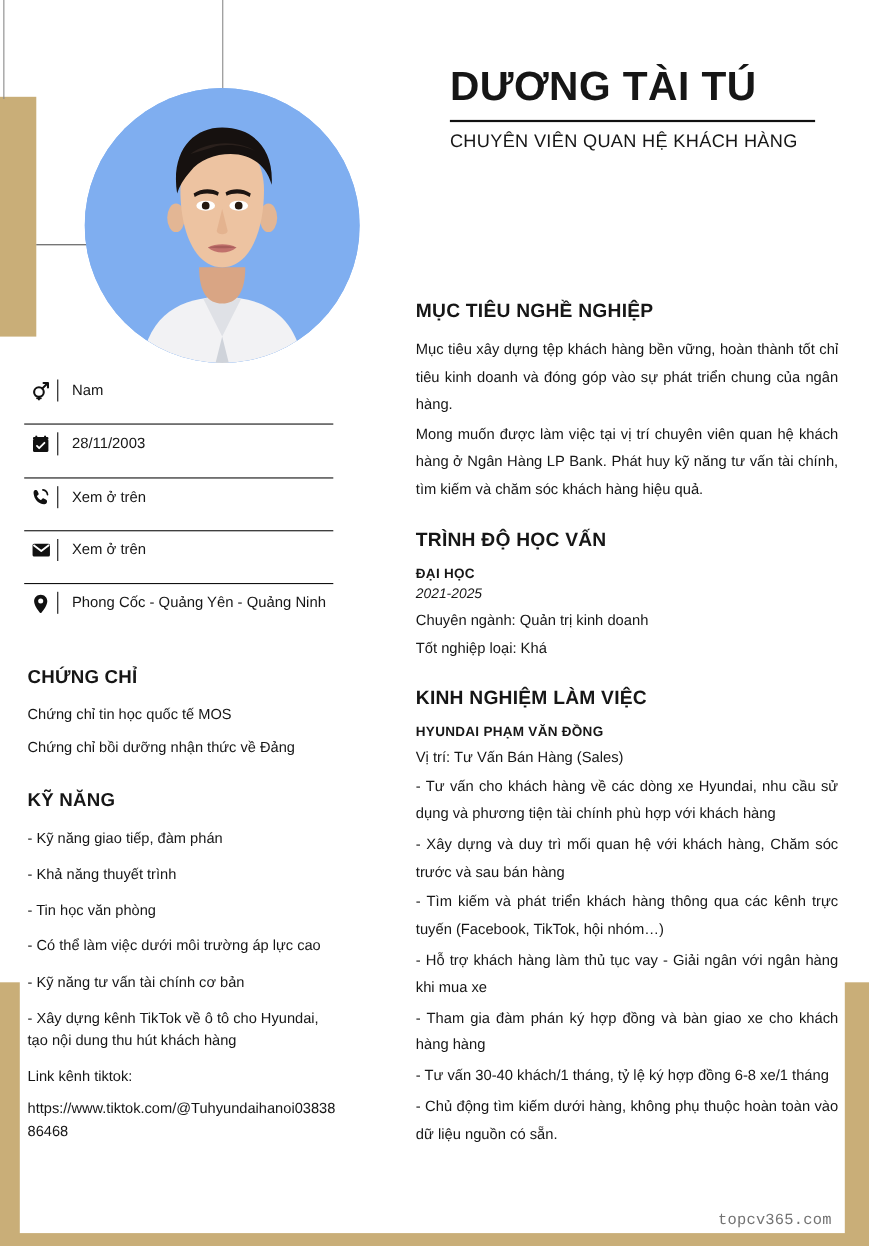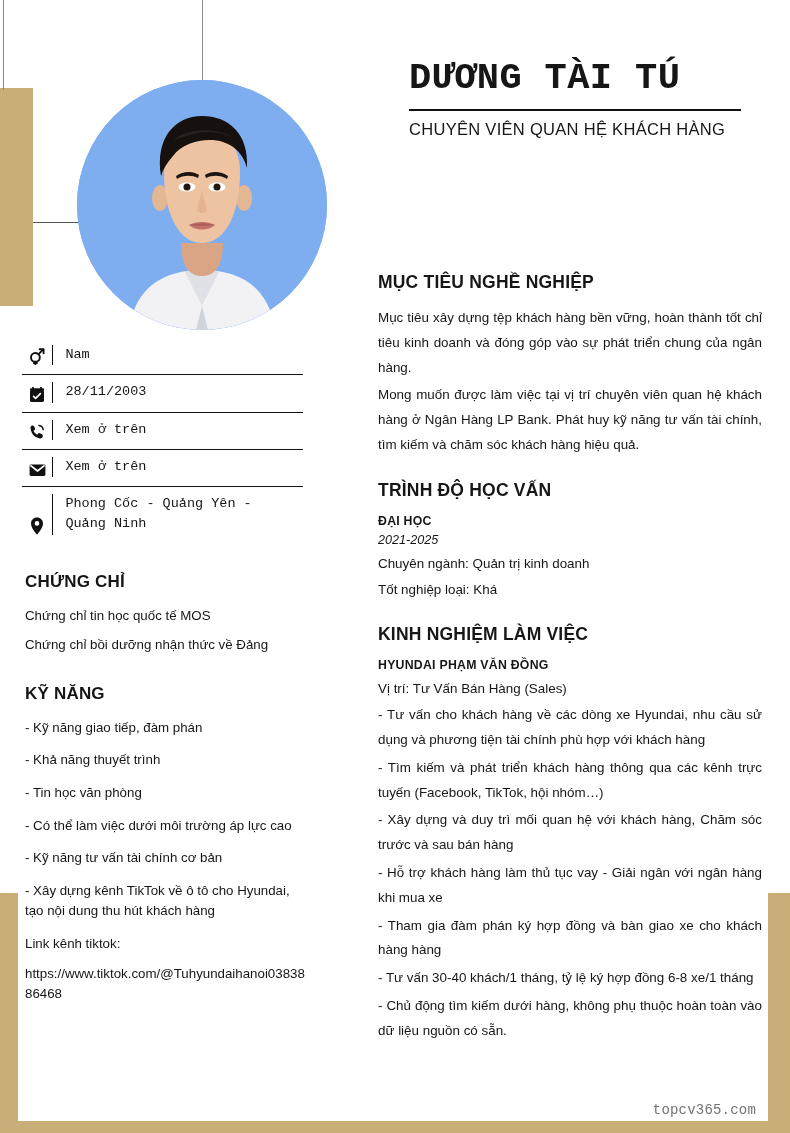--- a/index.html
+++ b/index.html
@@ -68,44 +68,42 @@
   
   .header {
     position: absolute; left: 409px; top: 58px; width: 352px;
   }
   .name {
     font-size: 37px;
     font-weight: 700;
     letter-spacing: 0.4px;
     line-height: 1.12;
     white-space: nowrap;
-    font-family: Liberation Mono, monospace;
   }
   .name-rule {
     width: 332px; height: 2px; background: #111;
     margin: 10px 0 9px 0;
   }
   .job-title {
     font-size: 16.5px;
     letter-spacing: 0.3px;
     white-space: nowrap;
   }
 
   
   .left-col {
     position: absolute; left: 22px; top: 338px; width: 285px;
   }
   .contact-list { width: 281px; }
   .contact-row {
     display: flex;
-    align-items: flex-end;
+    align-items: center;
     border-bottom: 1.4px solid #111;
-    padding: 7px 0 9px 0;
+    padding: 7px 0 20px 0;
     min-height: 31px;
-    font-family: Liberation Mono, monospace;
   }
   .contact-row:last-child { border-bottom: none; }
   .c-icon {
     width: 30px; flex: 0 0 30px;
     display: flex; align-items: center; justify-content: center;
     padding-top: 1px;
   }
   .c-divider {
     width: 1.4px; align-self: stretch; background: #111;
     margin-right: 12px;
@@ -308,22 +306,22 @@
     <div class="sec-title-right spaced">TRÌNH ĐỘ HỌC VẤN</div>
     <div class="sub-head">ĐẠI HỌC</div>
     <div class="sub-date">2021-2025</div>
     <div class="line-plain">Chuyên ngành: Quản trị kinh doanh</div>
     <div class="line-plain">Tốt nghiệp loại: Khá</div>
 
     <div class="sec-title-right spaced">KINH NGHIỆM LÀM VIỆC</div>
     <div class="sub-head">HYUNDAI PHẠM VĂN ĐỒNG</div>
     <div class="line-plain">Vị trí: Tư Vấn Bán Hàng (Sales)</div>
     <div class="para">- Tư vấn cho khách hàng về các dòng xe Hyundai, nhu cầu sử dụng và phương tiện tài chính phù hợp với khách hàng</div>
+    <div class="para">- Xây dựng và duy trì mối quan hệ với khách hàng, Chăm sóc trước và sau bán hàng</div>
     <div class="para">- Tìm kiếm và phát triển khách hàng thông qua các kênh trực tuyến (Facebook, TikTok, hội nhóm…)</div>
-    <div class="para">- Xây dựng và duy trì mối quan hệ với khách hàng, Chăm sóc trước và sau bán hàng</div>
     <div class="para">- Hỗ trợ khách hàng làm thủ tục vay - Giải ngân với ngân hàng khi mua xe</div>
     <div class="para">- Tham gia đàm phán ký hợp đồng và bàn giao xe cho khách hàng hàng</div>
     <div class="para">- Tư vấn 30-40 khách/1 tháng, tỷ lệ ký hợp đồng 6-8 xe/1 tháng</div>
     <div class="para">- Chủ động tìm kiếm dưới hàng, không phụ thuộc hoàn toàn vào dữ liệu nguồn có sẵn.</div>
 
   </div>
 
   <div class="watermark">topcv365.com</div>
 
 </div>

